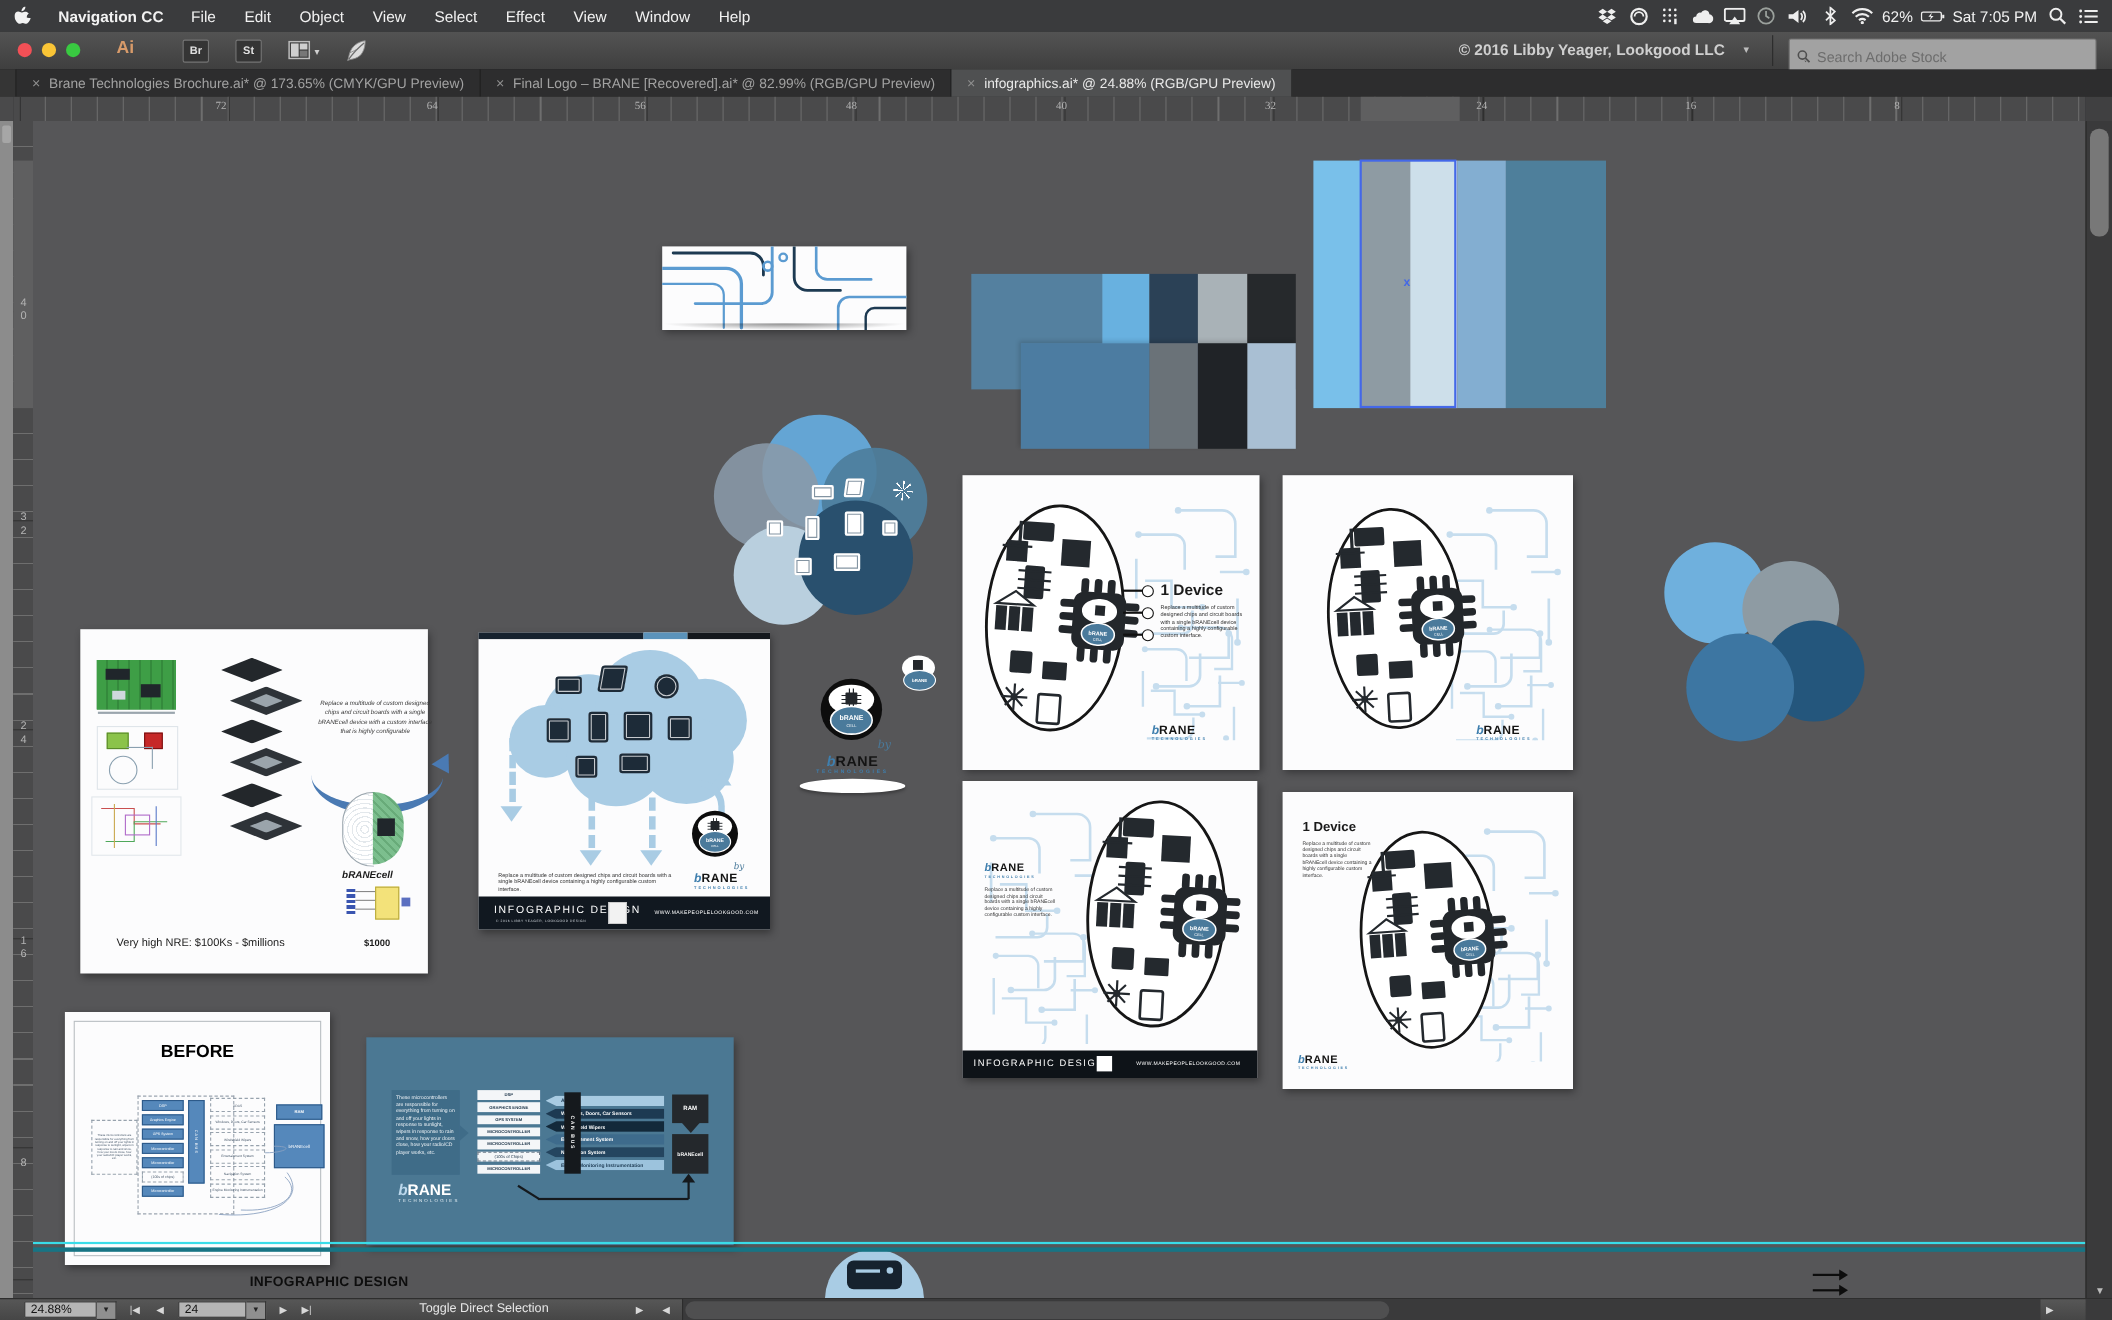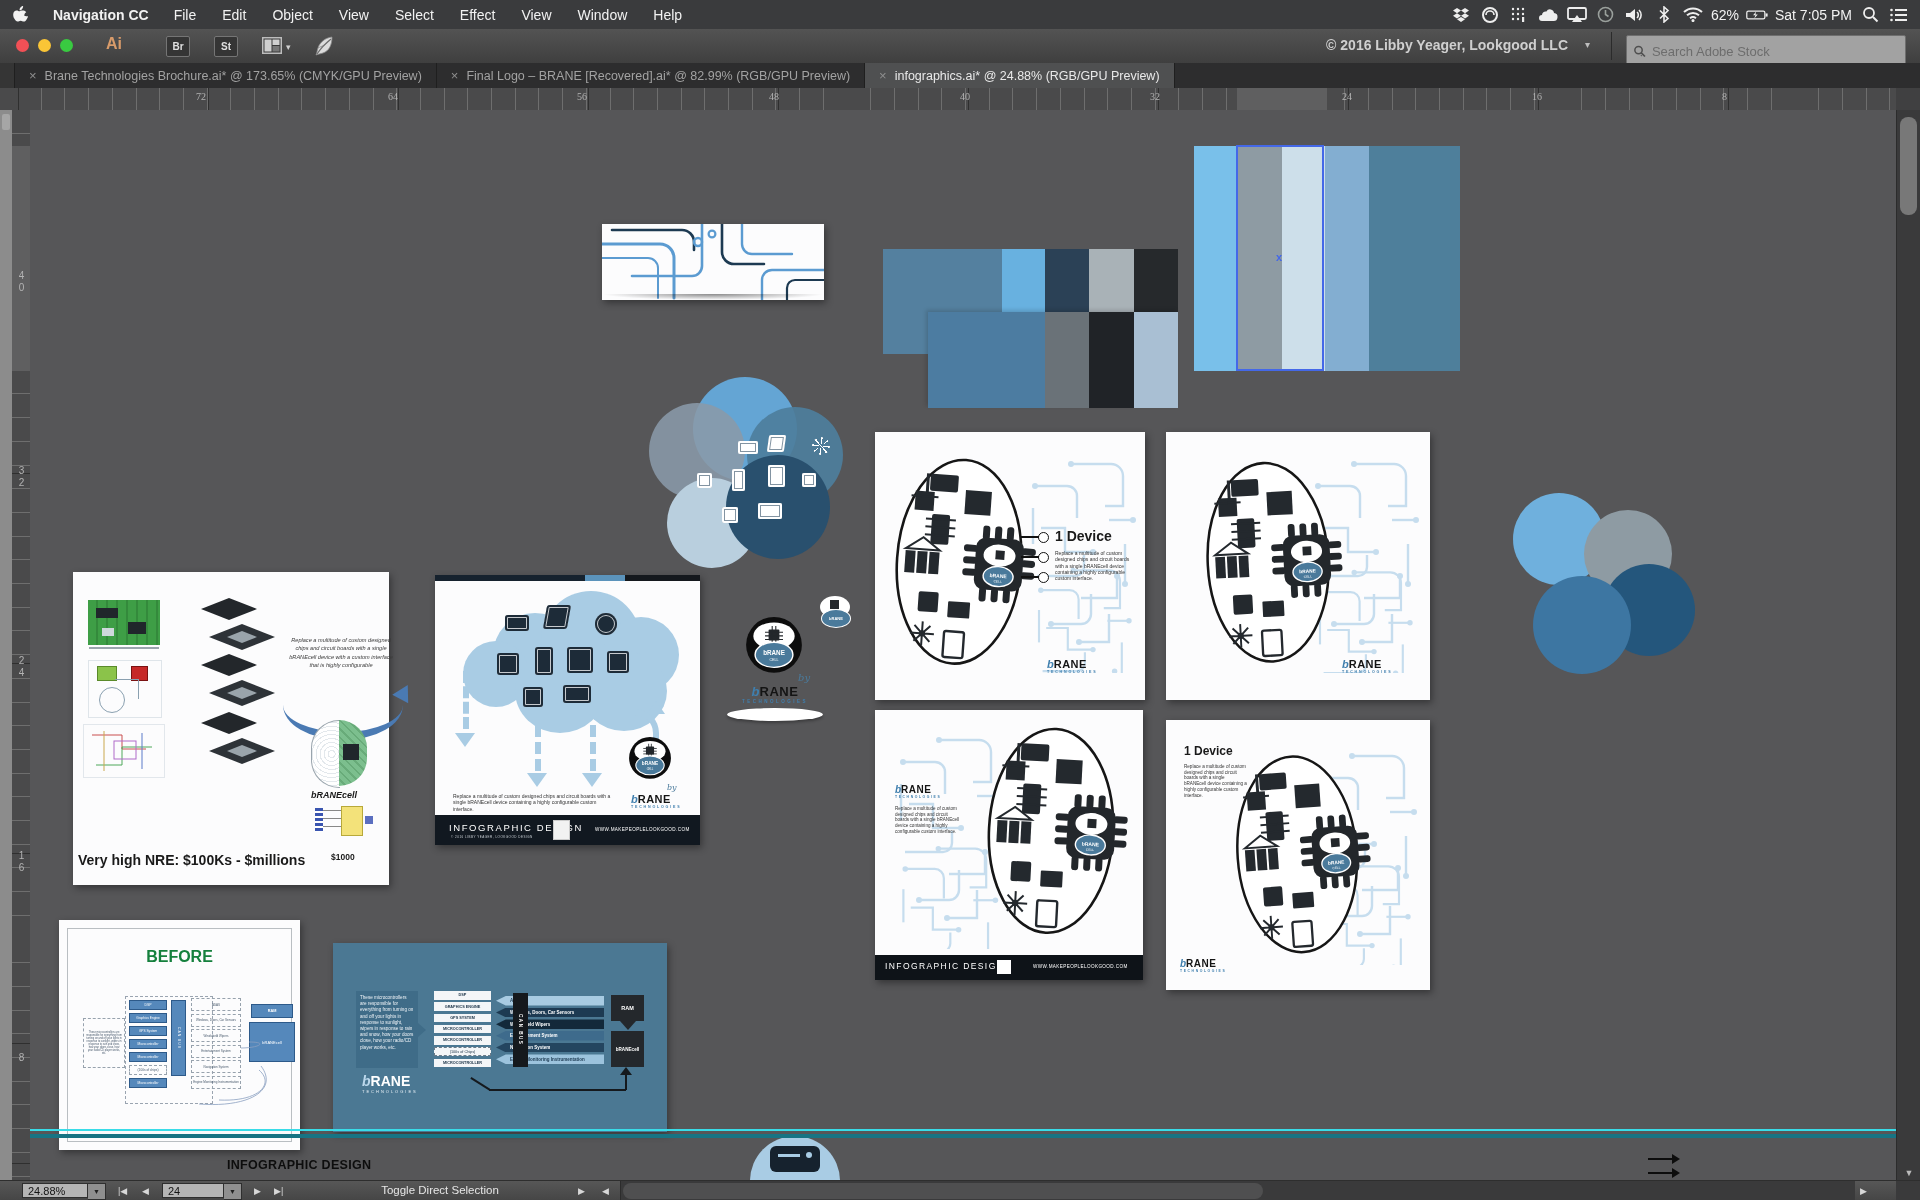--- a/index.html
+++ b/index.html
@@ -569,21 +569,21 @@
       </div>
       <div class="abs" style="left:238px;top:218px;font-size:9px;font-weight:bold;font-style:italic;color:#1a1a1a;">bRANEcell</div>
       <div class="abs" style="left:238px;top:232px;width:64px;height:34px;">
         <div class="abs" style="left:30px;top:2px;width:20px;height:28px;background:#f3e27a;border:1px solid #b8a93a;"></div>
         <div class="abs" style="left:4px;top:4px;width:8px;height:24px;background:repeating-linear-gradient(#3a55b0 0 3px,#fff 3px 5px);"></div>
         <div class="abs" style="left:12px;top:6px;width:18px;height:1px;background:#888;"></div>
         <div class="abs" style="left:12px;top:14px;width:18px;height:1px;background:#888;"></div>
         <div class="abs" style="left:12px;top:22px;width:18px;height:1px;background:#888;"></div>
         <div class="abs" style="left:54px;top:12px;width:8px;height:8px;background:#5b6fc0;"></div>
       </div>
-      <div class="abs" style="left:5px;top:280px;font-size:14px;font-weight:bold;color:#1a1a1a;">Very high NRE:  $100Ks - $millions</div>
+      <div class="abs" style="left:33px;top:280px;font-size:10px;font-weight:normal;color:#1a1a1a;">Very high NRE:  $100Ks - $millions</div>
       <div class="abs" style="left:258px;top:280px;font-size:8.5px;font-weight:bold;color:#1a1a1a;">$1000</div>
     </div>
 
     <div class="abs card" style="left:405px;top:465px;width:265px;height:270px;">
       <div class="abs" style="left:0;top:0;width:150px;height:6px;background:#16222e;"></div>
       <div class="abs" style="left:150px;top:0;width:40px;height:6px;background:#5b93bb;"></div>
       <div class="abs" style="left:190px;top:0;width:75px;height:6px;background:#14181d;"></div>
       <div class="abs" style="left:28px;top:16px;width:210px;height:130px;">
         <div class="abs" style="left:30px;top:22px;width:84px;height:84px;border-radius:50%;background:#a9cce4;"></div>
         <div class="abs" style="left:78px;top:0;width:100px;height:100px;border-radius:50%;background:#a9cce4;"></div>
@@ -621,21 +621,21 @@
       <div class="abs" style="left:0;top:240px;width:265px;height:30px;background:#111820;color:#fff;">
         <span class="abs" style="left:14px;top:7px;font-size:9.5px;letter-spacing:1.6px;font-weight:300;">INFOGRAPHIC DESIGN</span>
         <span class="abs" style="left:16px;top:20px;font-size:3px;letter-spacing:.5px;color:#cdd3d8;">© 2016 LIBBY YEAGER, LOOKGOOD DESIGN</span>
         <span class="abs" style="left:118px;top:5px;width:17px;height:20px;background:#f2f2f2;box-shadow:inset 0 0 0 1px #ccc;"></span>
         <span class="abs" style="left:160px;top:12px;font-size:4.6px;letter-spacing:.4px;">WWW.MAKEPEOPLELOOKGOOD.COM</span>
       </div>
     </div>
 
     <div class="abs card" style="left:29px;top:810px;width:241px;height:230px;">
       <div class="abs" style="left:8px;top:8px;width:223px;height:212px;border:1px solid #b9bec2;"></div>
-      <div class="abs" style="left:0;top:28px;width:241px;text-align:center;font-size:16px;font-weight:bold;color:#15803d;">BEFORE</div>
+      <div class="abs" style="left:0;top:28px;width:241px;text-align:center;font-size:16px;font-weight:bold;color:#000000;">BEFORE</div>
       <div class="abs dashbox" style="left:24px;top:98px;width:36px;height:44px;font-size:2.6px;overflow:hidden;padding:2px;">These microcontrollers are responsible for everything from turning on and off your lights in response to sunlight, wipers in response to rain and snow, how your doors close, how your radio/CD player works, etc.</div>
       <div class="abs" style="left:66px;top:76px;width:86px;height:106px;border:1px dashed #9aa4b0;"></div>
       <div class="abs" style="left:70px;top:80px;">
         <div class="miniblue" style="width:36px;height:8px;font-size:3.4px;margin-bottom:3px;">DSP</div>
         <div class="miniblue" style="width:36px;height:8px;font-size:3.2px;margin-bottom:3px;">Graphics Engine</div>
         <div class="miniblue" style="width:36px;height:8px;font-size:3.2px;margin-bottom:3px;">GPS System</div>
         <div class="miniblue" style="width:36px;height:8px;font-size:3.2px;margin-bottom:3px;">Microcontroller</div>
         <div class="miniblue" style="width:36px;height:8px;font-size:3.2px;margin-bottom:3px;">Microcontroller</div>
         <div class="dashbox" style="width:36px;height:8px;font-size:3.2px;margin-bottom:3px;">(100s of chips)</div>
         <div class="miniblue" style="width:36px;height:8px;font-size:3.2px;">Microcontroller</div>

